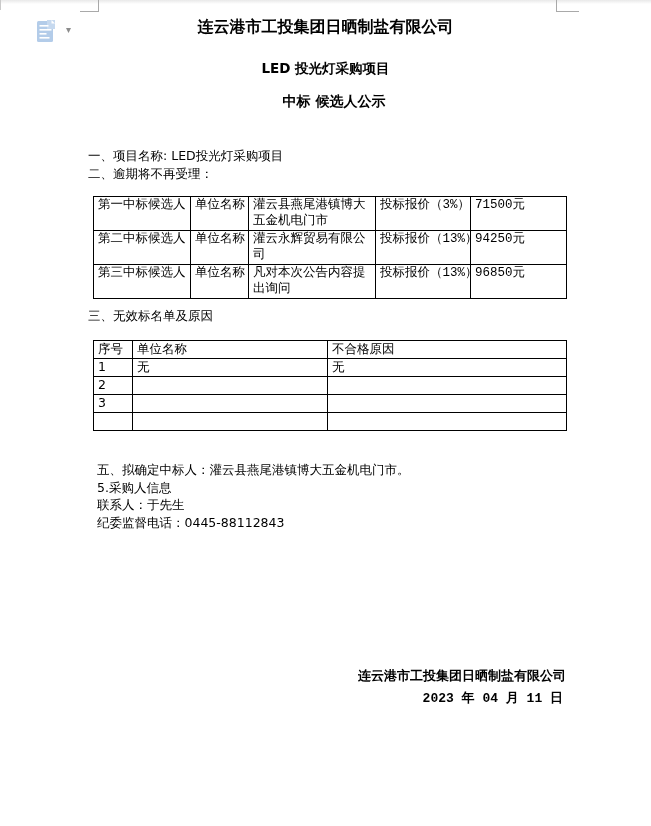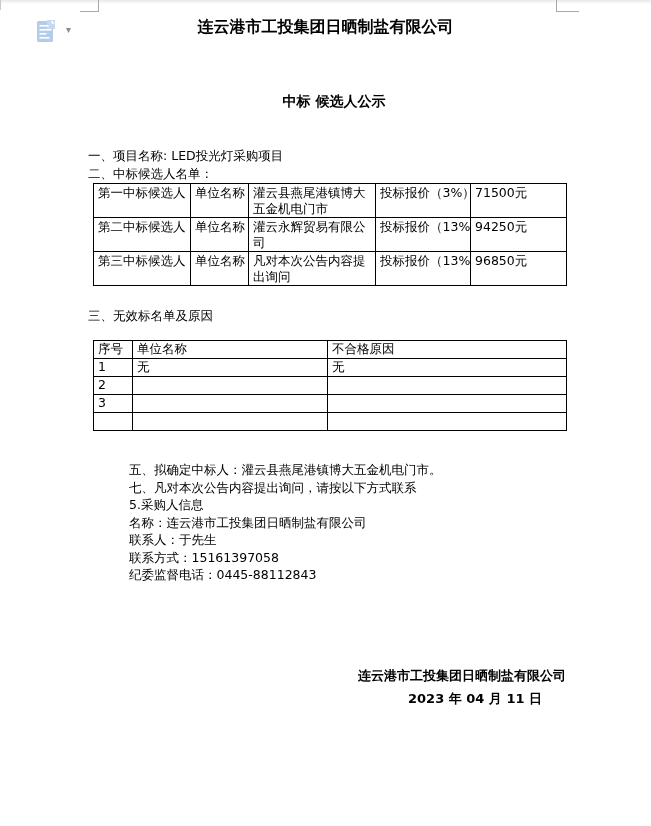--- a/index.html
+++ b/index.html
@@ -46,36 +46,36 @@
     position: absolute; left: 88px; font-size: 12.5px; white-space: nowrap;
   }
   .doc-table {
     position: absolute; left: 93px; border-collapse: collapse; table-layout: fixed;
     width: 473px; font-size: 12.5px;
   }
   .doc-table td {
     border: 1px solid #000; vertical-align: top; padding: 1px 4px;
     line-height: 15.5px; overflow: hidden;
   }
-  .t1 { top: 183px; }
+  .t1 { top: 196px; font-family: Liberation Mono, monospace; }
   .t1 tr { height: 34px; }
   .t1 .nowrap { white-space: nowrap; }
   .t2 { top: 340px; }
   .t2 tr { height: 18px; }
   .t2 td { padding: 0 4px; line-height: 16px; white-space: nowrap; }
   .body-block {
     position: absolute; top: 461px; left: 97px; width: 475px;
     font-size: 12.5px; line-height: 17.5px;
   }
-  .body-line { white-space: nowrap; margin-left: 32px; }
+  .body-line { white-space: nowrap; }
   .footer-block {
     position: absolute; top: 665px; left: 0; right: 85px; text-align: right;
     font-weight: bold; font-size: 13px; line-height: 22.5px;
   }
-  .footer-date { margin-right: 24px; }
+  .footer-date { margin-right: 3px; font-family: Liberation Mono, monospace; }
 </style>
 </head>
 <body>
 
 <div class="page">
 
   <div class="top-shadow"></div>
   <div class="edge-tick"></div>
   <div class="crop-mark-left"></div>
   <div class="crop-mark-right"></div>
@@ -90,24 +90,25 @@
         <rect x="3.5" y="8" width="9" height="1.6" fill="#ffffff"></rect>
         <rect x="3.5" y="12" width="12" height="1.6" fill="#ffffff"></rect>
         <rect x="3.5" y="16" width="7" height="1.6" fill="#ffffff"></rect>
         <rect x="3.5" y="20" width="10" height="1.6" fill="#ffffff"></rect>
       </svg>
     </span>
     <span class="paste-arrow">▾</span>
   </div>
 
   <div class="h-center title-company">连云港市工投集团日晒制盐有限公司</div>
+  <div class="h-center title-project">LED 投光灯采购项目</div>
   <div class="h-center title-announcement">中标 候选人公示</div>
 
   <div class="sec-line" style="top:148px">一、项目名称: LED投光灯采购项目</div>
-  <div class="sec-line" style="top:166px">二、中标候选人名单：</div>
+  <div class="sec-line" style="top:166px">二、逾期将不再受理：</div>
 
   <table class="doc-table t1">
     <colgroup>
       <col style="width:97px">
         <col style="width:58px">
         <col style="width:127px">
         <col style="width:95px">
         <col style="width:96px">
     </colgroup>
     <tbody>
@@ -167,25 +168,22 @@
       <tr>
         <td></td>
         <td></td>
         <td></td>
       </tr>
     </tbody>
   </table>
 
   <div class="body-block">
     <div class="body-line">五、拟确定中标人：灌云县燕尾港镇博大五金机电门市。</div>
-    <div class="body-line">七、凡对本次公告内容提出询问，请按以下方式联系</div>
     <div class="body-line">5.采购人信息</div>
-    <div class="body-line">名称：连云港市工投集团日晒制盐有限公司</div>
     <div class="body-line">联系人：于先生</div>
-    <div class="body-line">联系方式：15161397058</div>
     <div class="body-line">纪委监督电话：0445-88112843</div>
   </div>
 
   <div class="footer-block">
     <div>连云港市工投集团日晒制盐有限公司</div>
     <div class="footer-date">2023 年 04 月 11 日</div>
   </div>
 
 </div>
 

